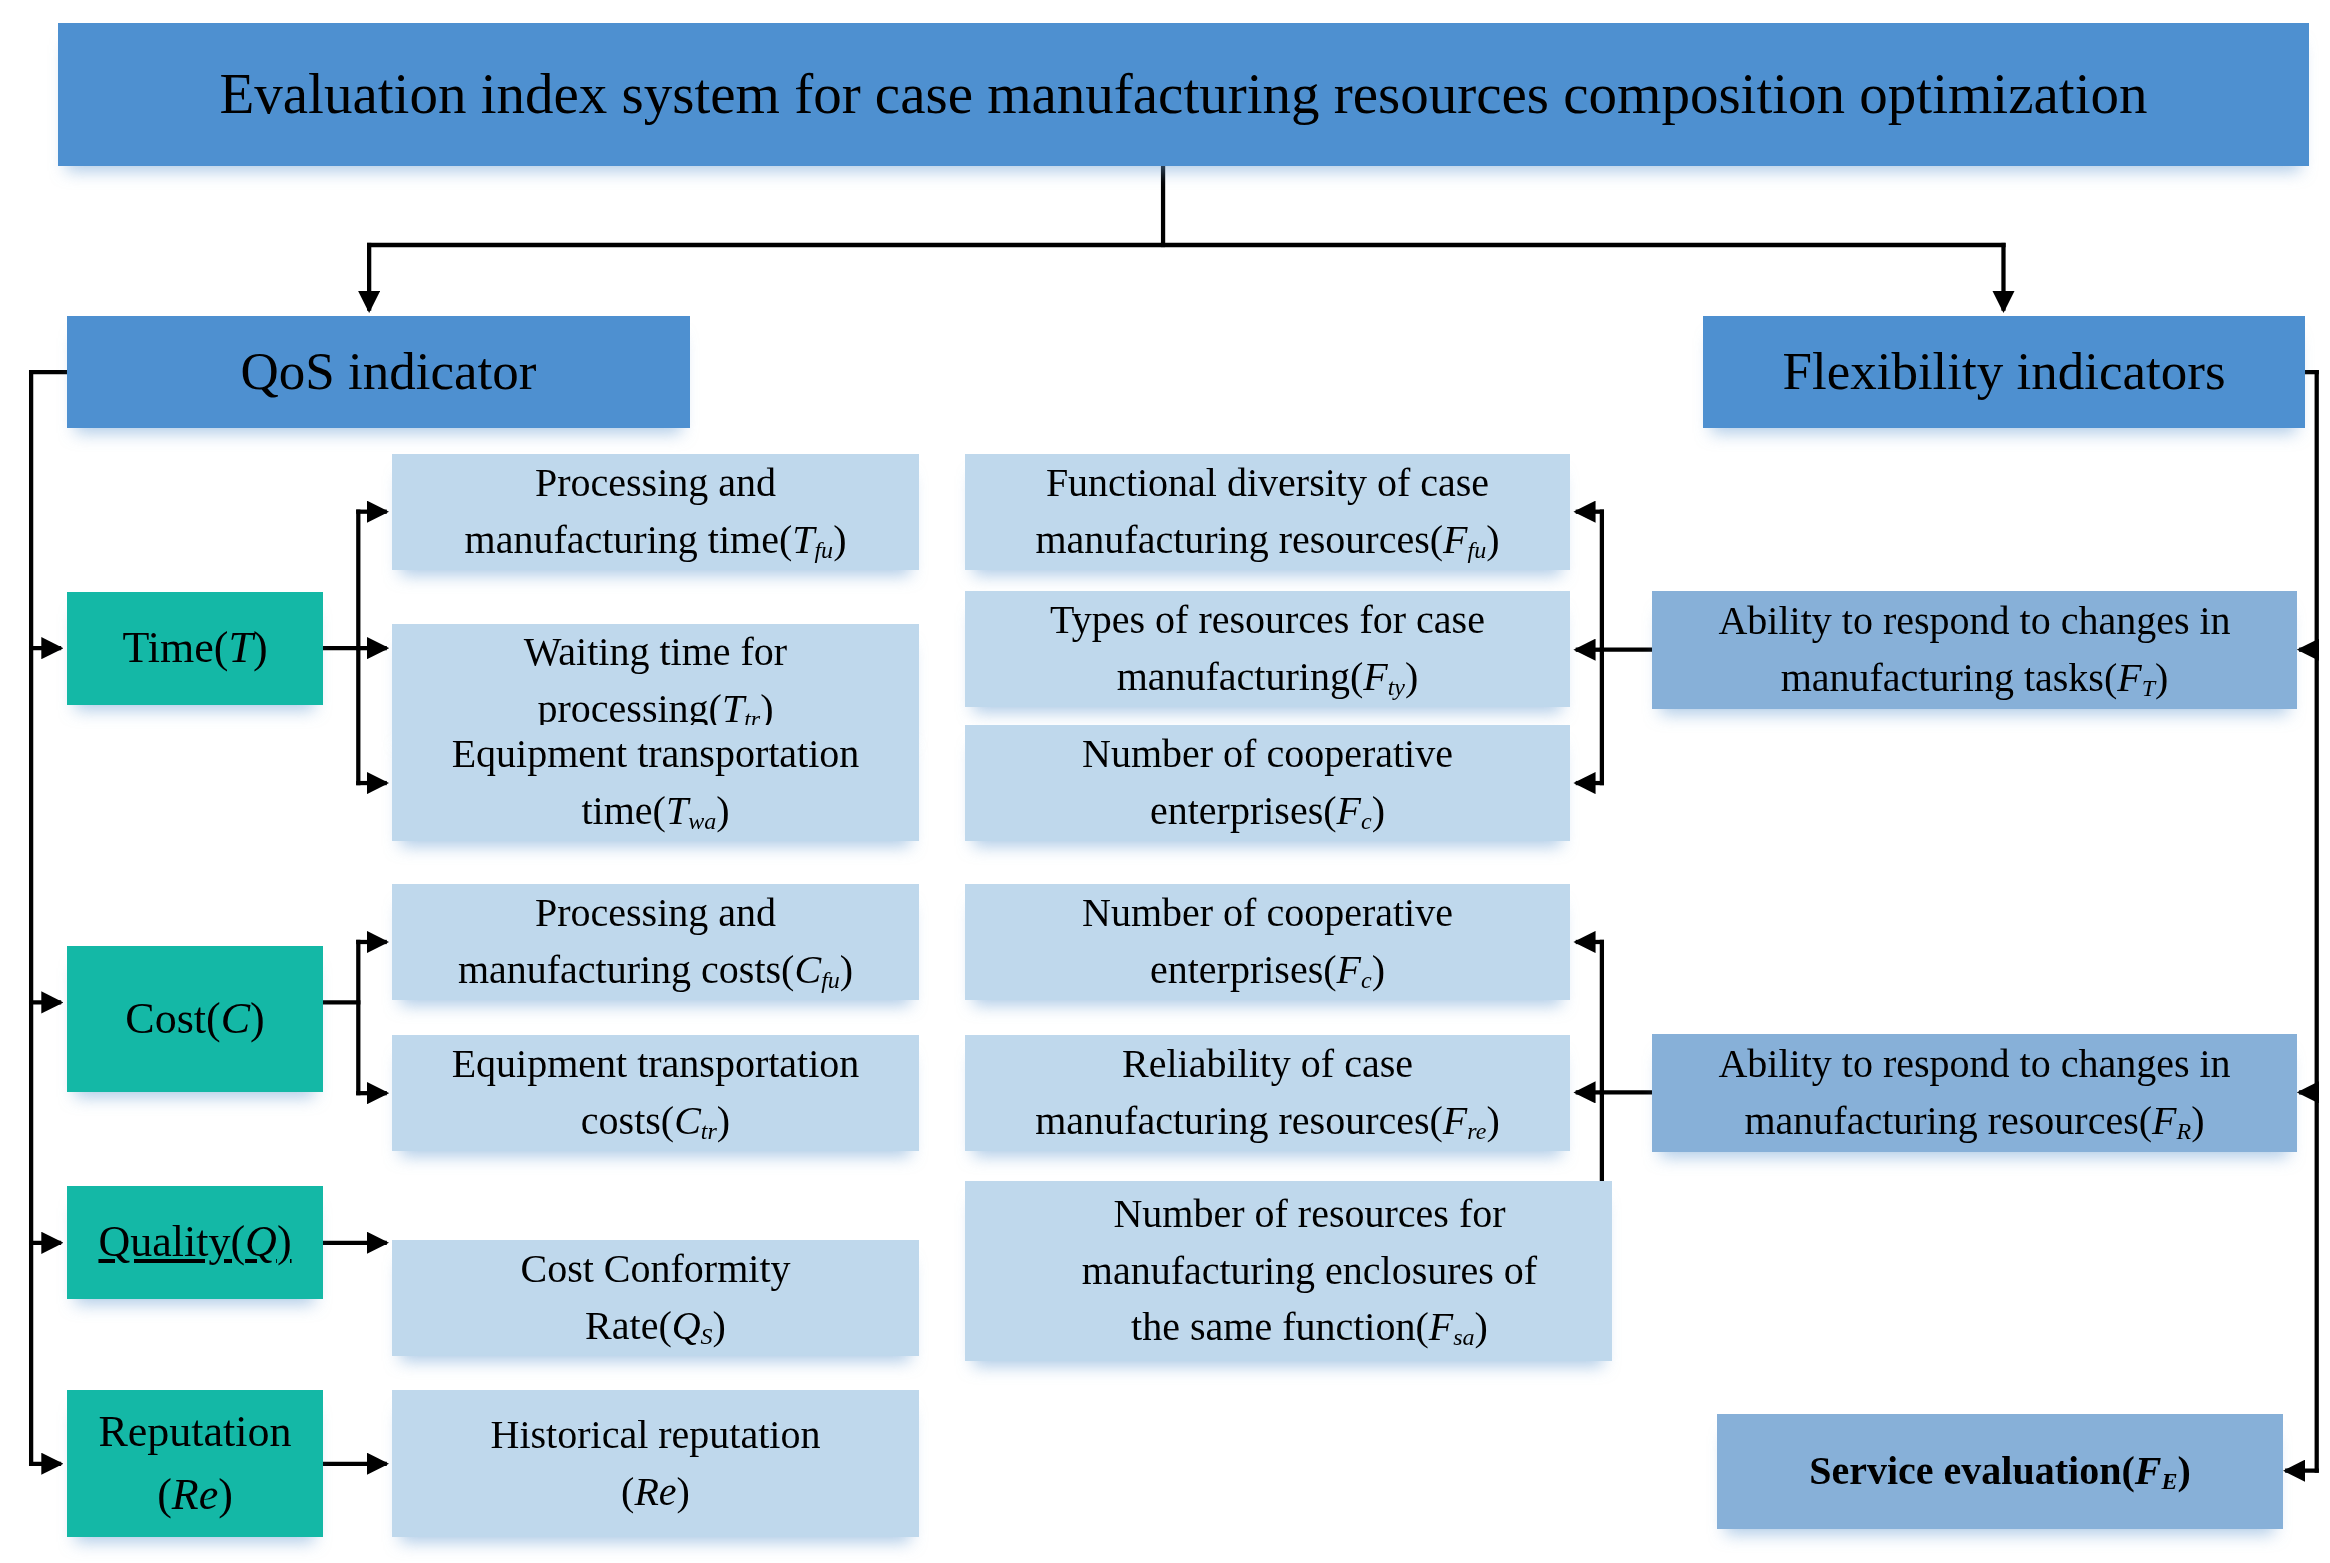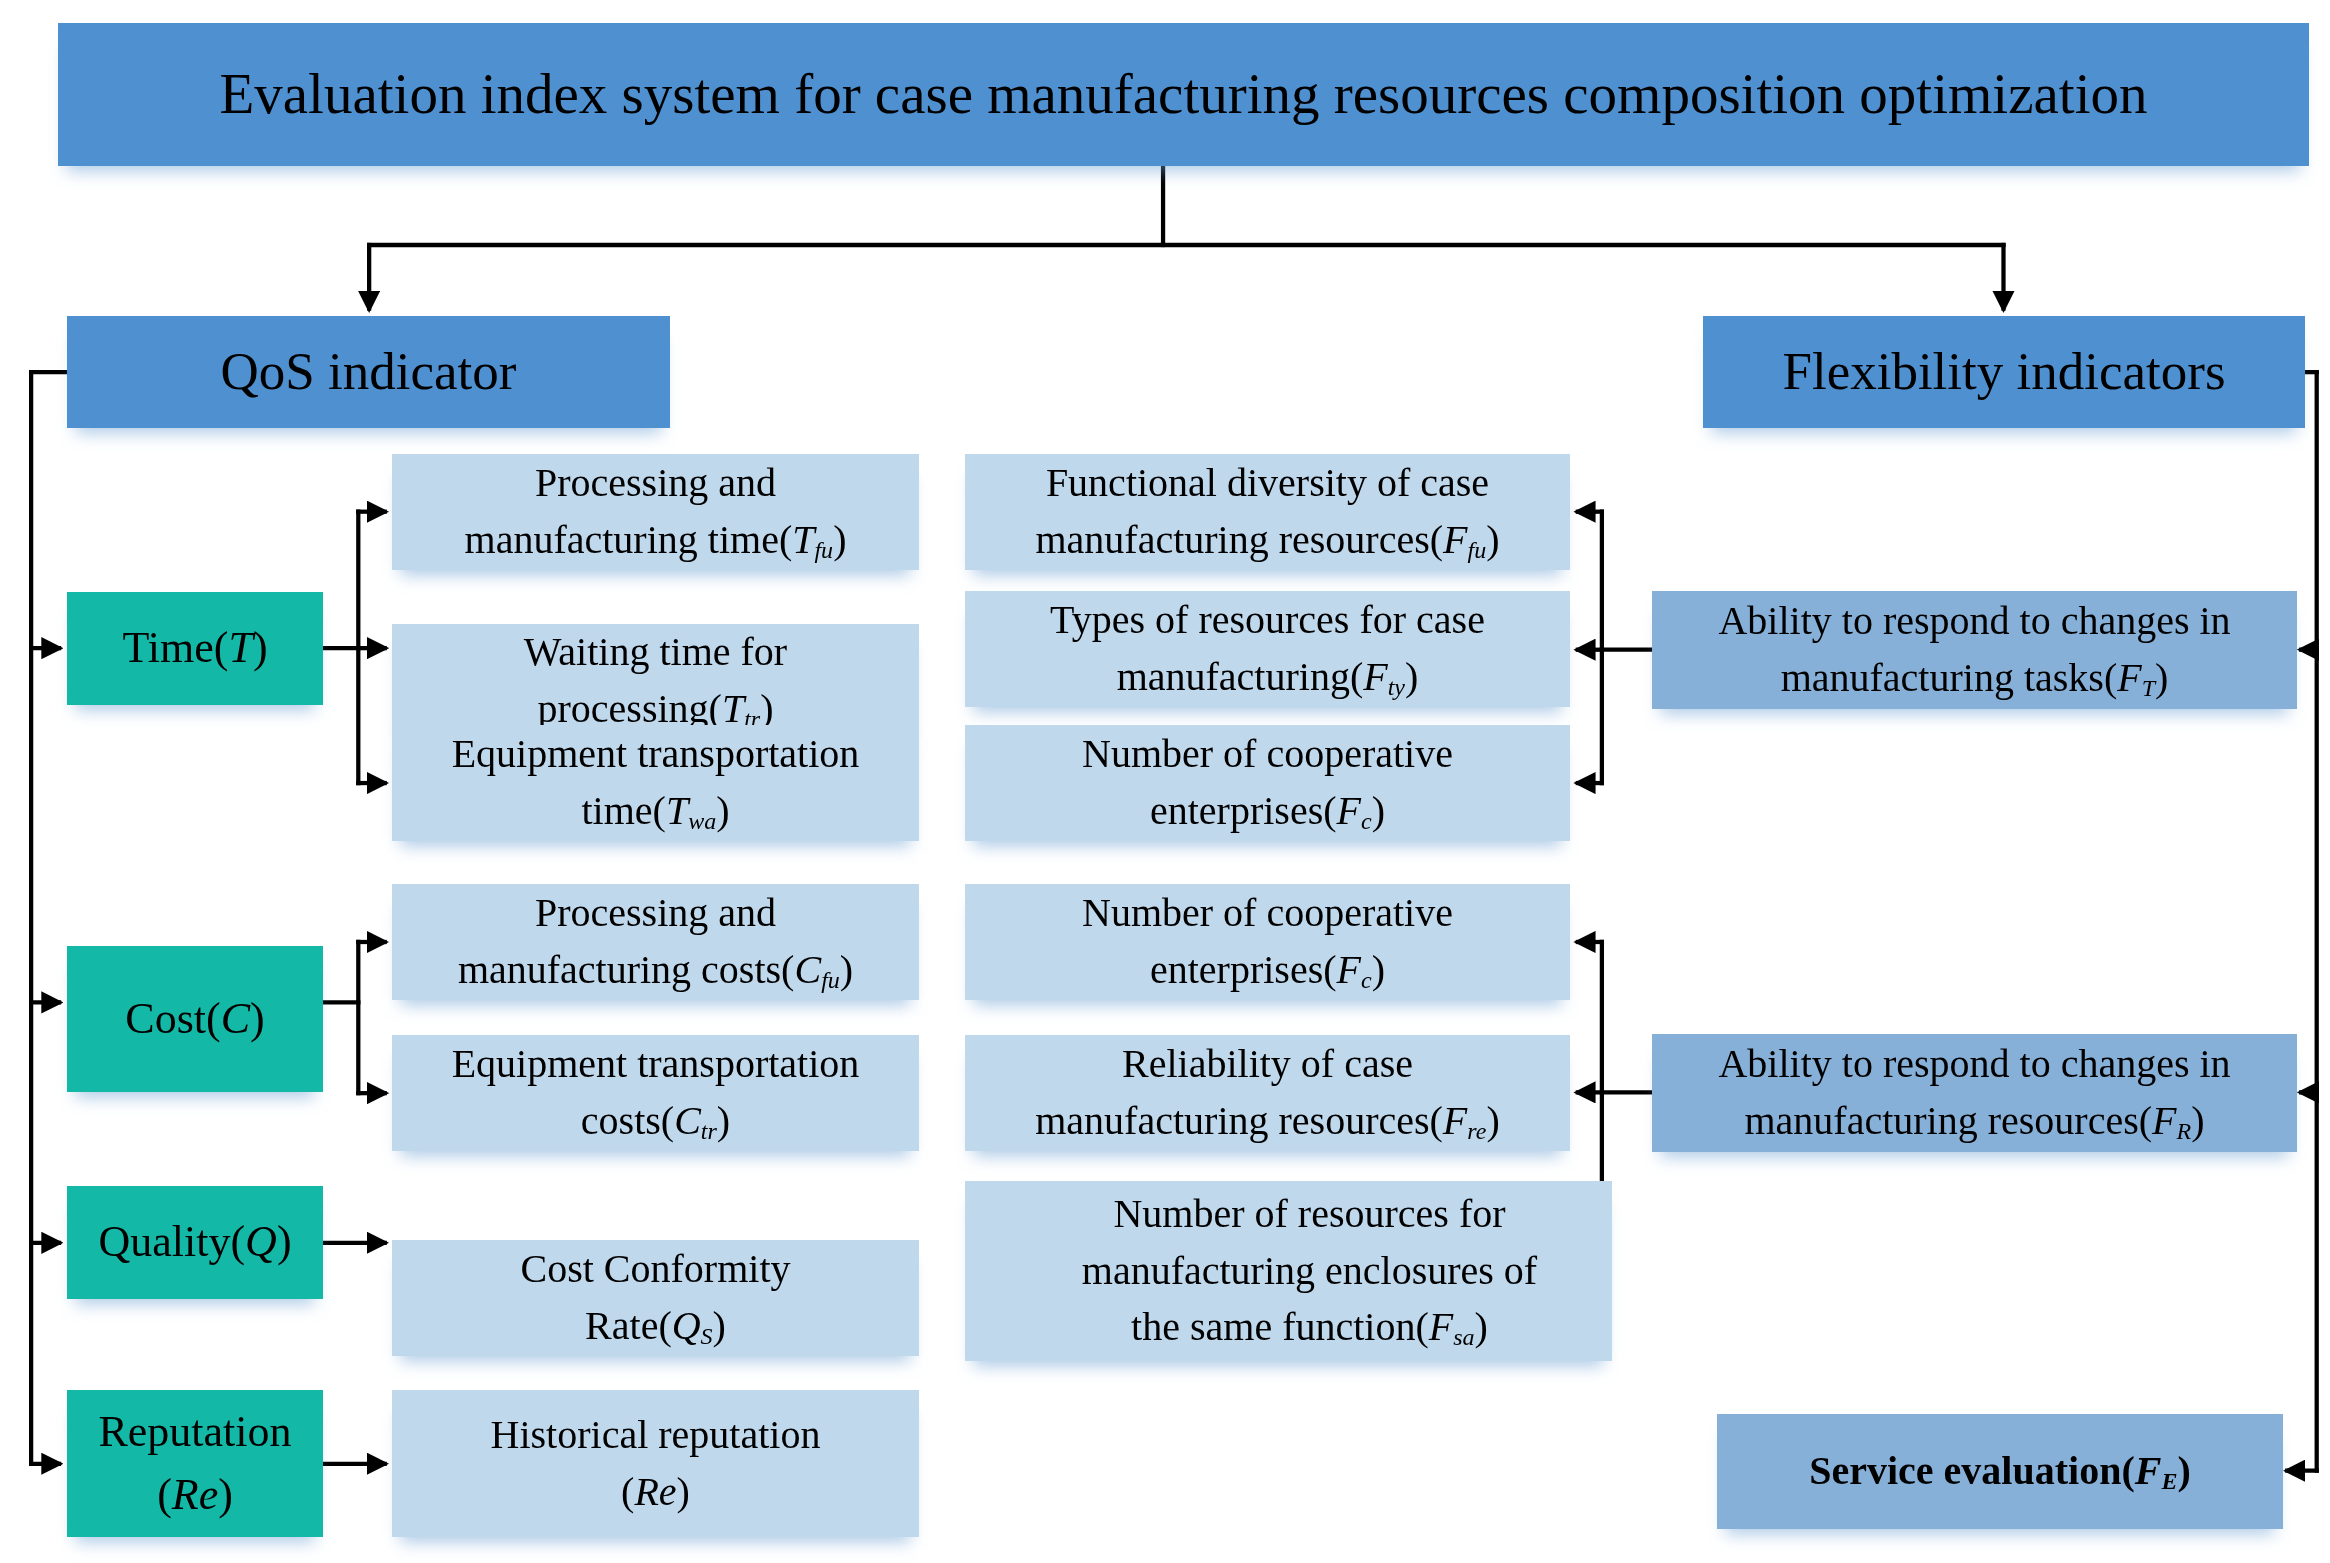--- a/index.html
+++ b/index.html
@@ -16,32 +16,32 @@
     display:flex;flex-direction:column;justify-content:center;align-items:center;
     text-align:center;
     box-shadow:0 14px 15.5px -7.8px rgba(110,160,212,.55);
     line-height:1.42;
   }
   .banner{
     left:58px;top:23px;width:2251px;height:143px;
     background:#4E90D0;font-size:57px;
   }
   .hdr{background:#4E90D0;font-size:53px;}
-  .qos-hdr{left:67px;top:316px;width:603px;height:112px;}
+  .qos-hdr{left:67px;top:316px;width:603px;height:112px;padding-left:20px;}
   .flex-hdr{left:1703px;top:316px;width:602px;height:112px;}
   .cat{background:#14b8a6;font-size:44px;width:256px;left:67px;}
   .light{background:#BFD8EC;font-size:40px;}
   .flexbox{background:#87B0D8;font-size:40px;}
   .c2{left:392px;width:527px;}
   .c3{left:965px;width:605px;}
   .c4{left:1652px;width:645px;}
   
   .p-time{top:592px;height:113px;}
   .p-cost{top:946px;height:146px;}
-  .p-quality{top:1186px;height:113px;}
+  .p-quality{top:1186px;height:113px;text-decoration:underline;}
   .p-reputation{top:1390px;height:147px;}
   
   .p-tfu{top:454px;height:116px;}
   .p-ttr{top:591px;height:113px;margin-top:33px;}
   .p-twa{top:725px;height:116px;}
   .p-cfu{top:884px;height:116px;}
   .p-ctr{top:1035px;height:116px;}
   .p-qs{top:1240px;height:116px;}
   .p-re{top:1390px;height:147px;}
   

